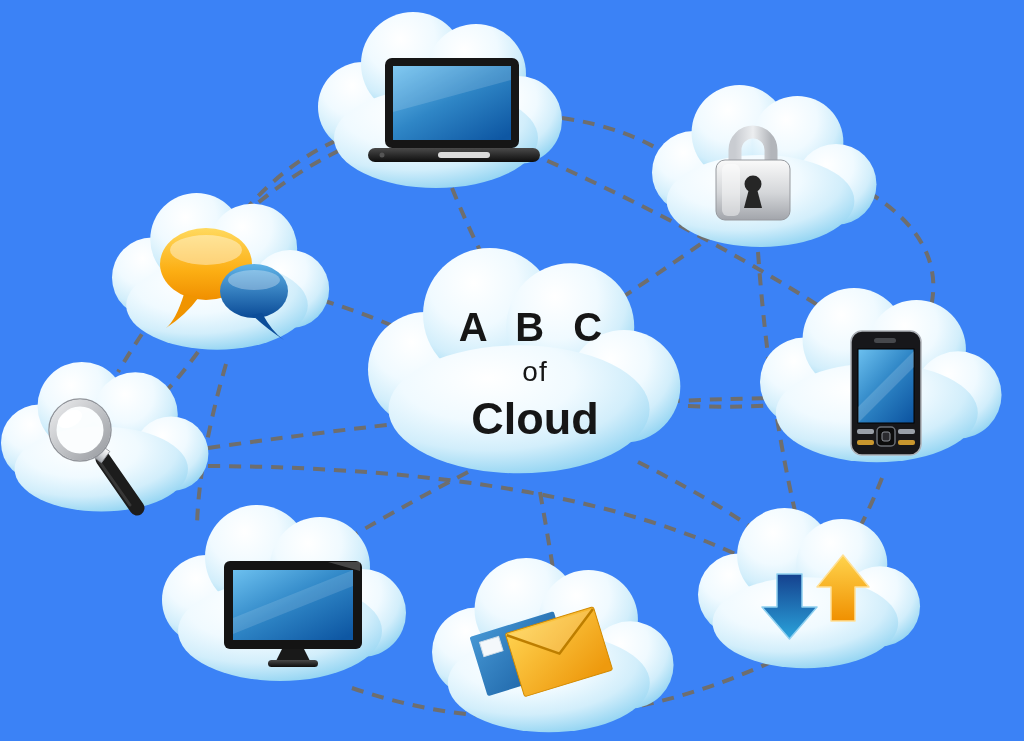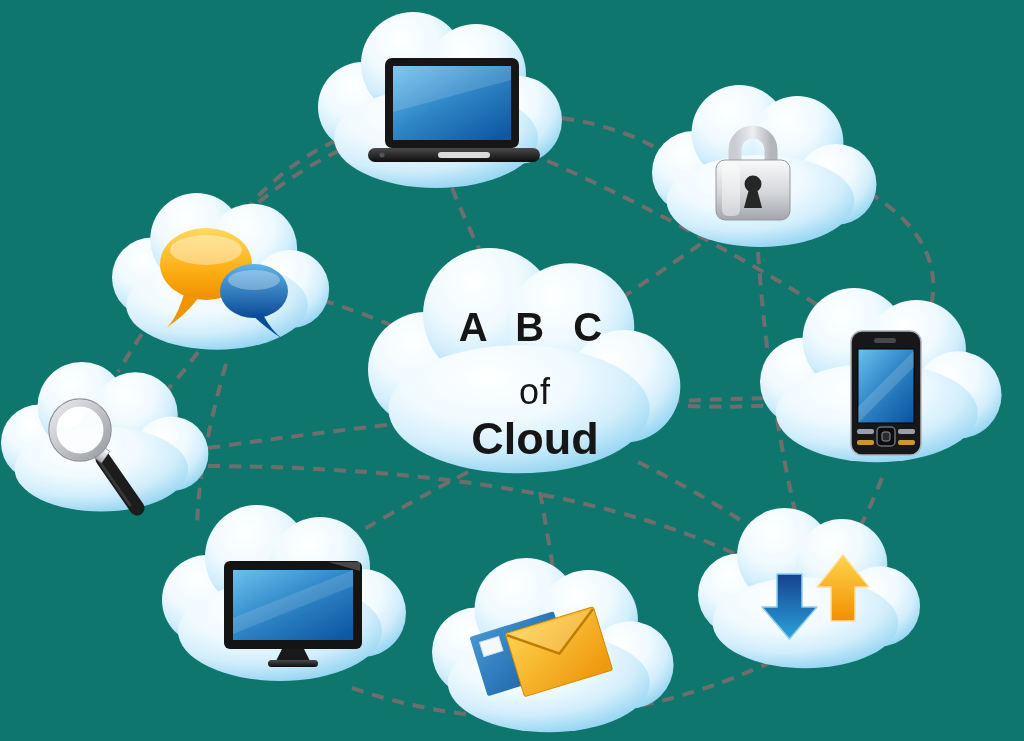--- a/index.html
+++ b/index.html
@@ -1,27 +1,27 @@
 <!DOCTYPE html>
 <html><head>
 <meta charset="utf-8">
 <style>
   html,body{margin:0;padding:0;background:#ffffff;}
   .stage{
-    position:relative;width:1024px;height:741px;overflow:hidden;background:#0f766e;
+    position:relative;width:1024px;height:741px;overflow:hidden;background:#3b82f6;
     font-family:"Liberation Sans", sans-serif;
     text-decoration:underline;
   }
   .stage svg{position:absolute;left:0;top:0;}
   .center-text{
     position:absolute;left:368px;top:304px;width:334px;
     text-align:center;color:#161616;pointer-events:none;
   }
   .center-text .l1{display:block;font-size:40px;font-weight:700;letter-spacing:9px;line-height:46px;}
-  .center-text .l2{display:block;font-size:36px;font-weight:400;line-height:44px;letter-spacing:1px;margin-top:20px;}
+  .center-text .l2{display:block;font-size:28px;font-weight:400;line-height:44px;letter-spacing:1px;}
   .center-text .l3{display:block;font-size:45px;font-weight:700;line-height:50px;}
 </style>
 </head>
 <body>
 
 <div class="stage">
   <svg width="1024" height="741" viewBox="0 0 1024 741" xmlns="http://www.w3.org/2000/svg">
     <defs>
       <radialGradient id="gCloud" cx="38%" cy="26%" r="80%">
         <stop offset="0" stop-color="#ffffff"></stop>

